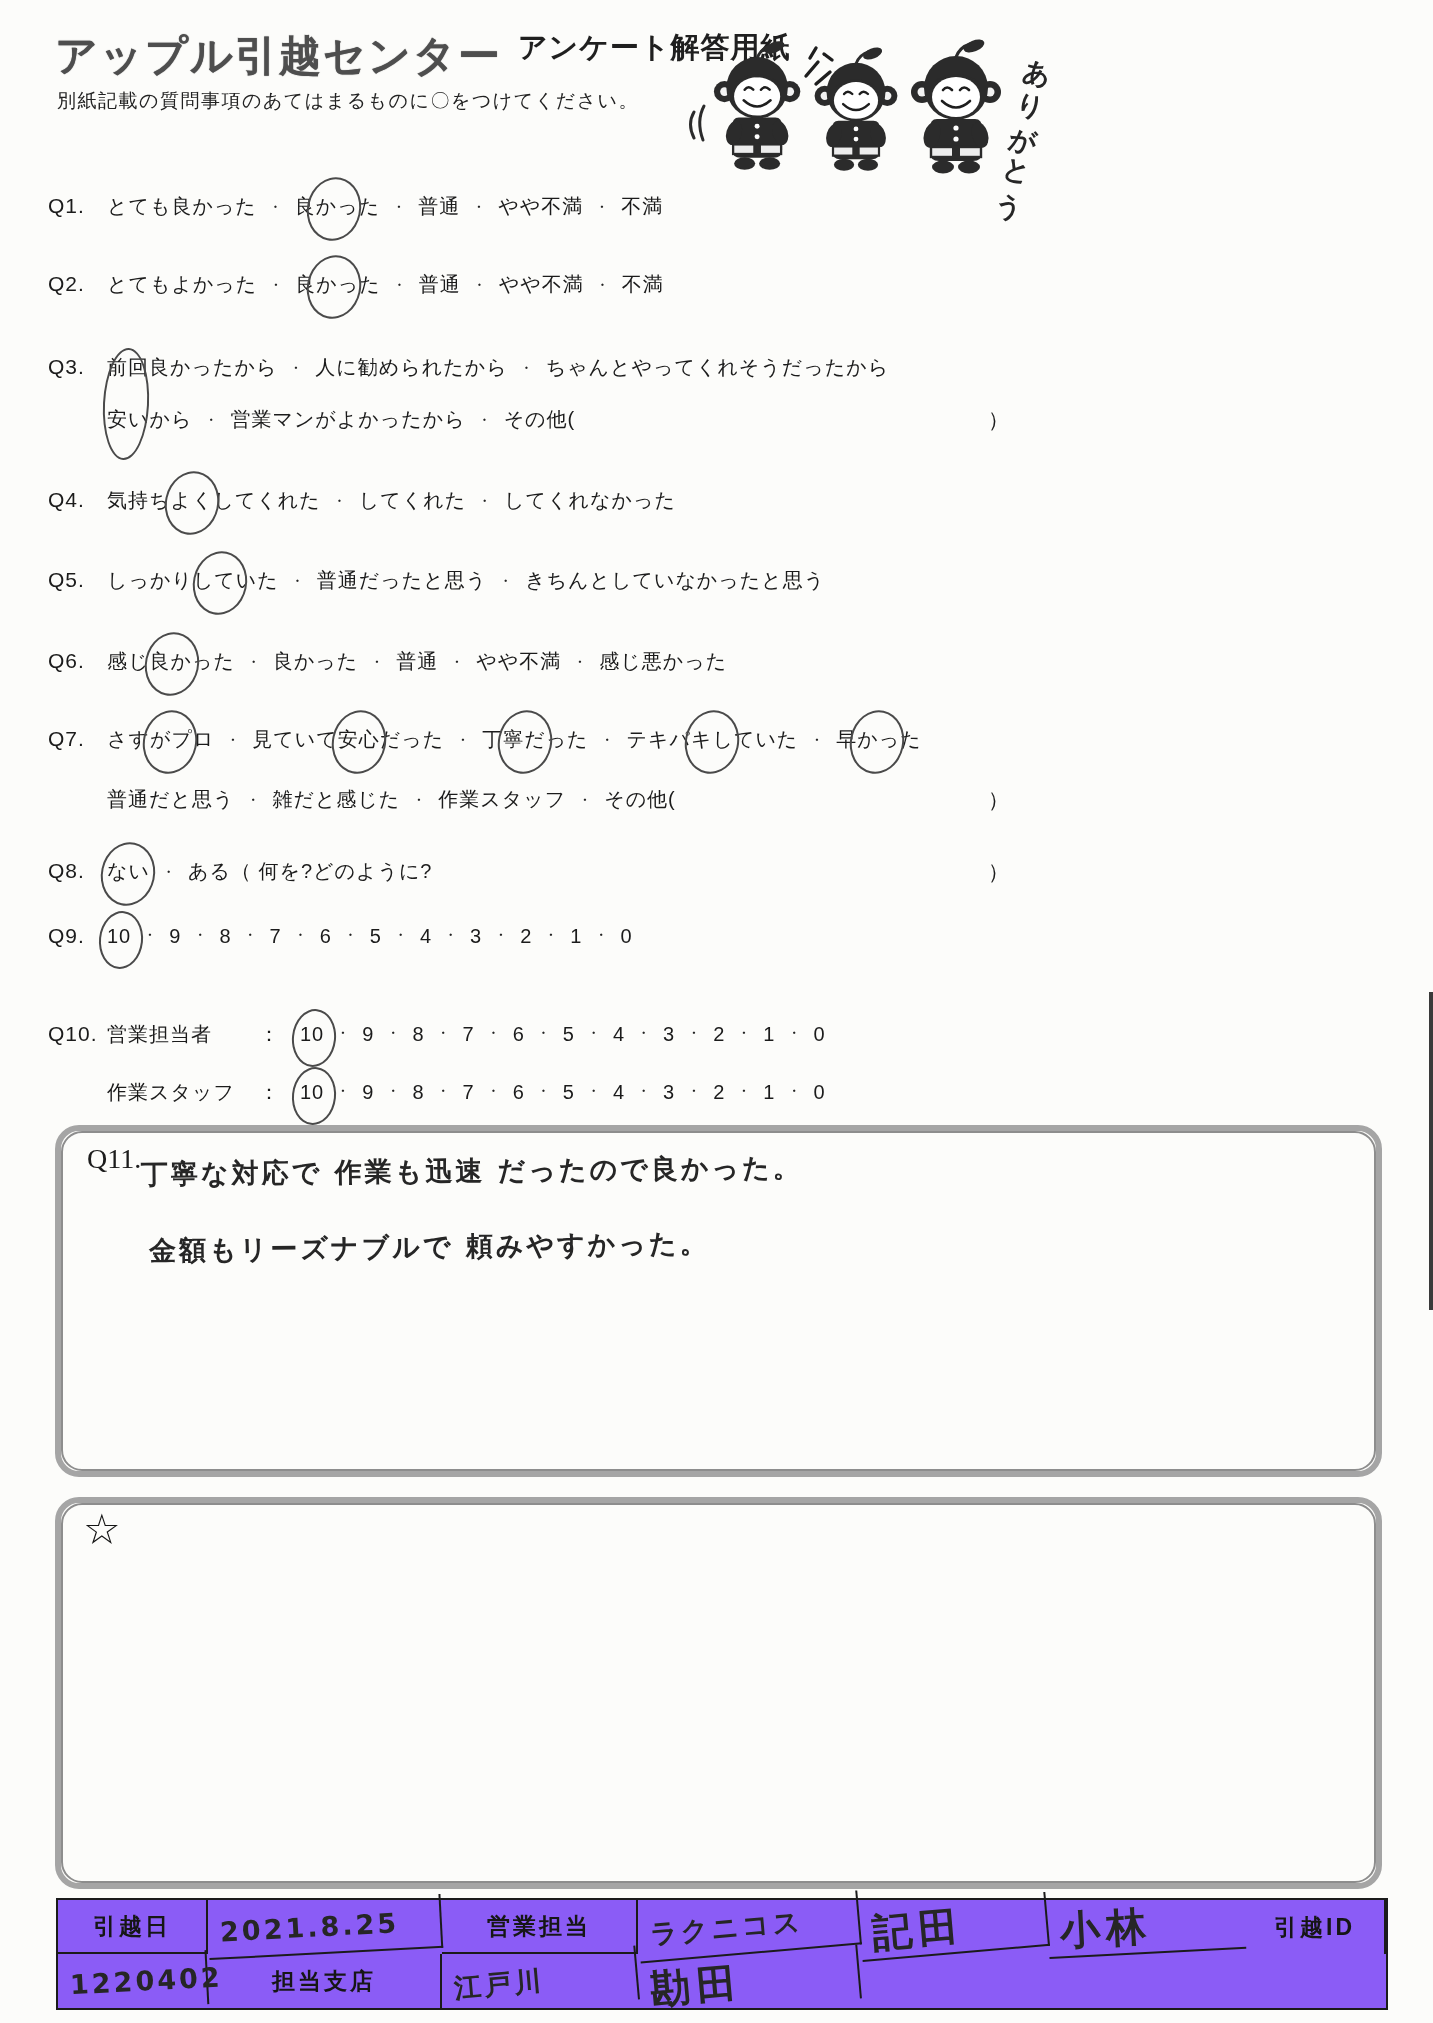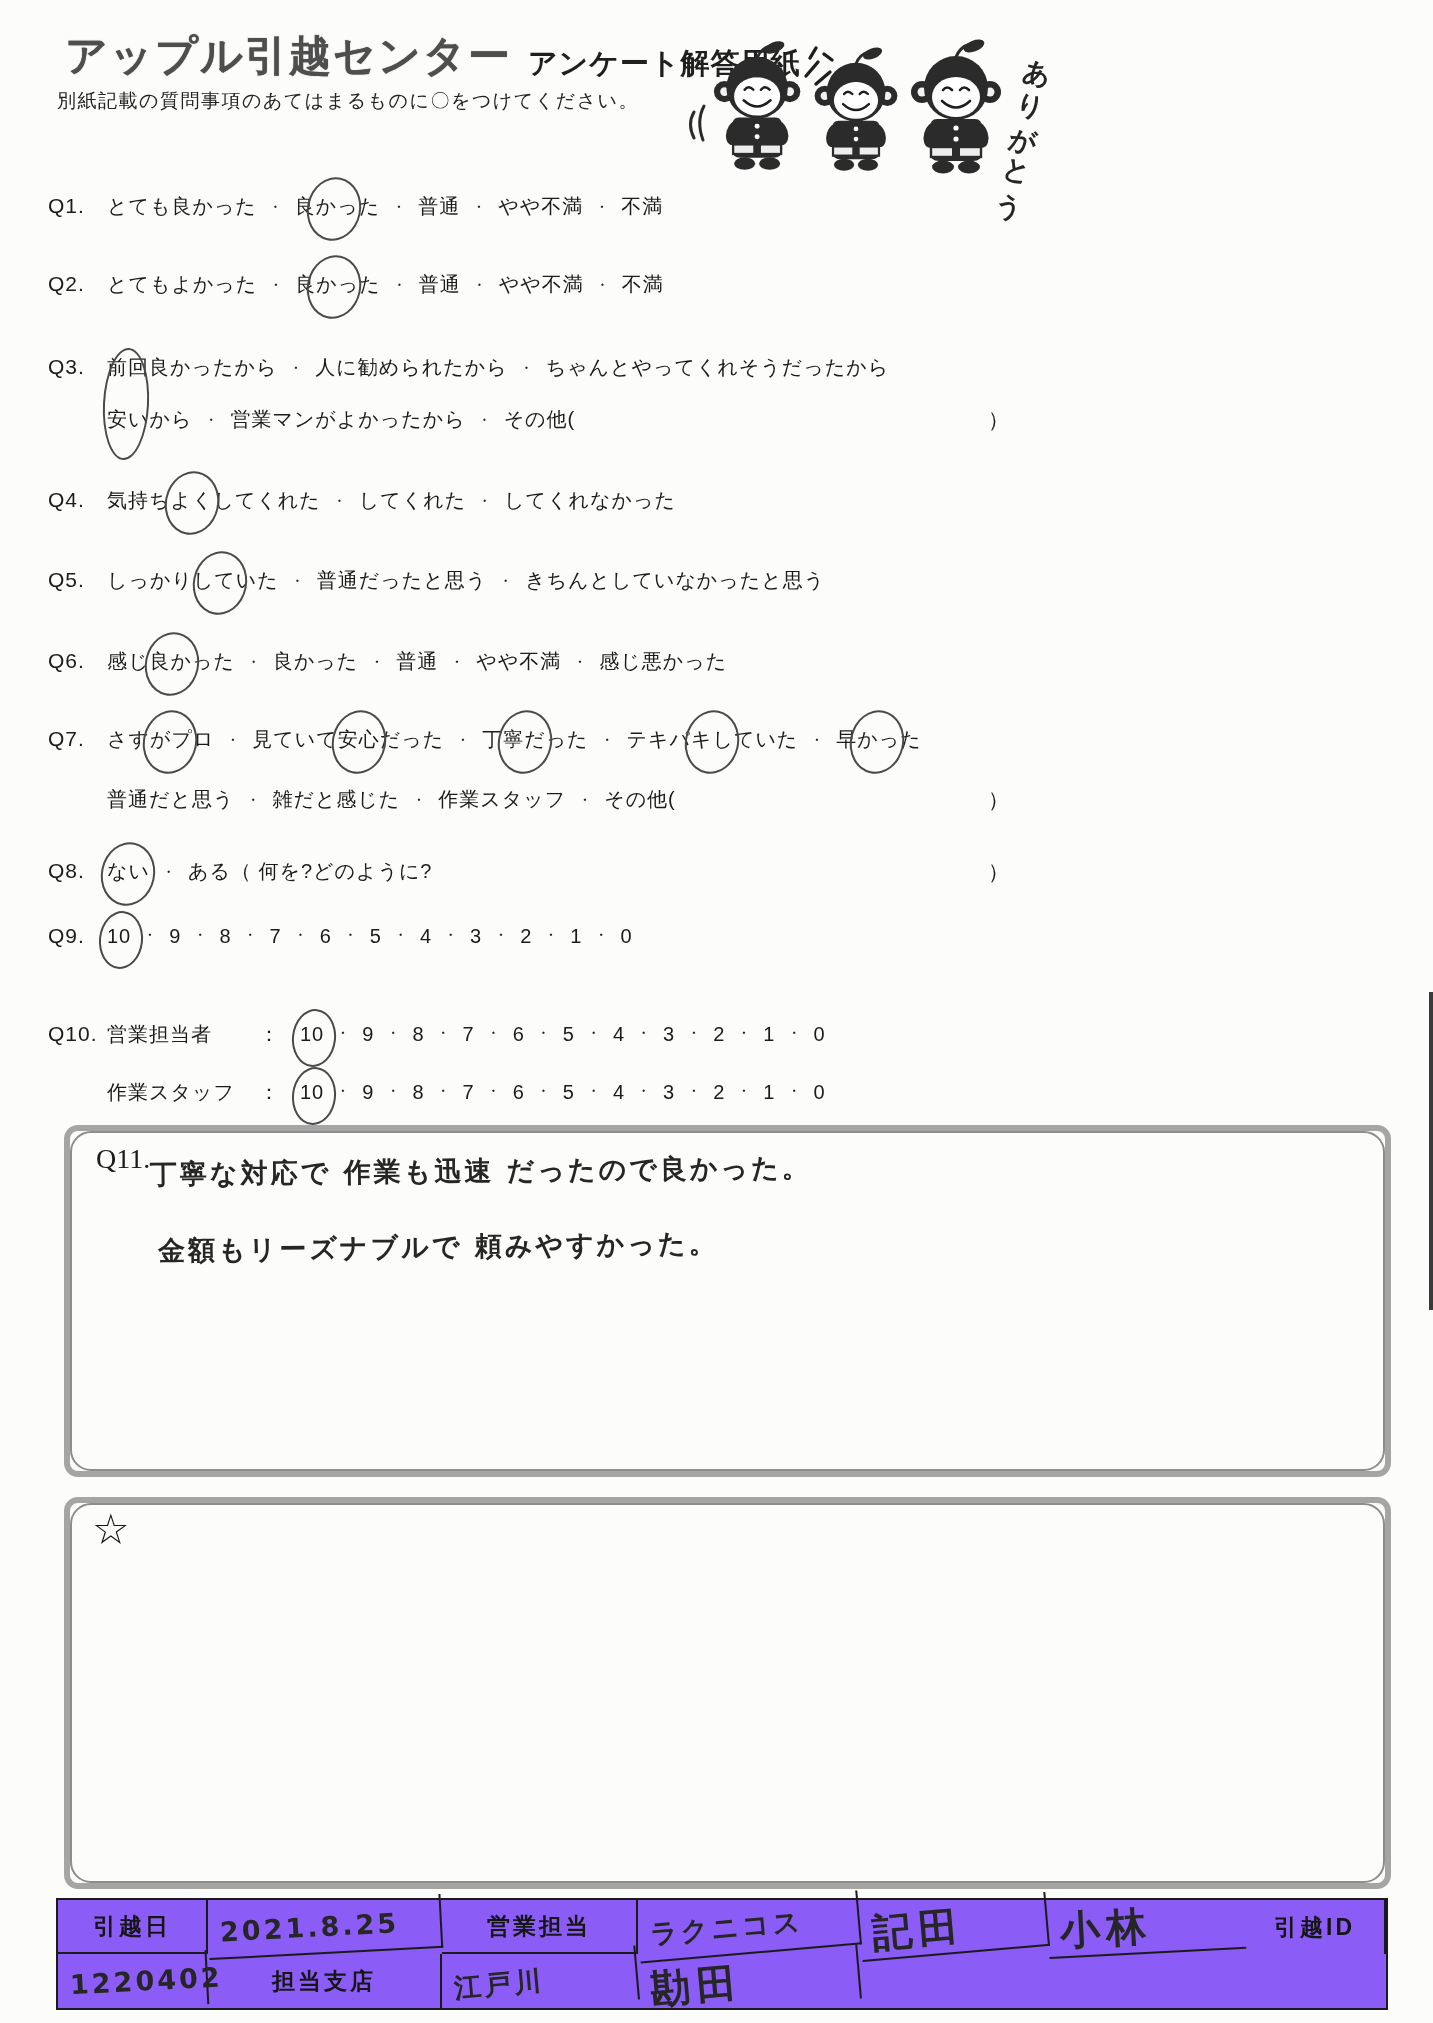--- a/index.html
+++ b/index.html
@@ -1,21 +1,21 @@
 <!DOCTYPE html>
 <html><head>
 <meta charset="utf-8">
 <style>
   *{margin:0;padding:0;box-sizing:border-box}
   html,body{background:#e9e9e9}
   .page{position:relative;width:1433px;height:2023px;background:#fcfcfa;overflow:hidden;
         color:#1d1d1d;font-family:"Liberation Sans","DejaVu Sans",sans-serif}
 
   
-  .brandline{position:absolute;left:65px;top:28px;white-space:nowrap;display:flex;align-items:flex-end}
+  .brandline{position:absolute;left:55px;top:28px;white-space:nowrap;display:flex;align-items:flex-start}
   .brand{font-size:42px;font-weight:bold;color:#4e4e4e;letter-spacing:2px;
          text-shadow:0 0 1px #6a6a6a}
   .form-title{font-size:29px;color:#1f1f1f;font-weight:bold;margin-left:16px;letter-spacing:1px}
   .instruction{position:absolute;left:57px;top:88px;font-size:19px;letter-spacing:1.5px;color:#222}
   .mascots{position:absolute;left:688px;top:34px}
   .thanks{position:absolute;left:1008px;top:40px;height:170px;writing-mode:vertical-rl;
           font-size:27px;font-weight:bold;letter-spacing:7px;color:#181818;transform:rotate(12deg)}
 
   
   .qrow{position:absolute;left:48px;font-size:20px;letter-spacing:1px;white-space:nowrap;
@@ -27,21 +27,21 @@
   .opts{display:inline-flex;align-items:flex-end}
   .sep{margin:0 11px;font-size:15px;position:relative;top:-3px;color:#232323}
   .opt{position:relative;display:inline-block}
   .circle-mark{position:absolute;left:2px;top:-16px;width:54px;height:64px;
                border:2.5px solid #4a4a4a;border-radius:50%;transform:rotate(12deg);pointer-events:none}
   .nums .circle-mark{width:44px;height:58px;left:-8px;top:-14px;transform:rotate(6deg)}
   .tallup .circle-mark{top:-58px;height:112px;width:46px;transform:rotate(3deg)}
   .close-paren{position:absolute;left:940px;top:0;font-size:21px}
 
   
-  .bigbox{position:absolute;left:64px;width:1327px;border:6px solid #a5a5a5;border-radius:14px}
+  .bigbox{position:absolute;left:55px;width:1327px;border:6px solid #a5a5a5;border-radius:24px}
   .bigbox::before{content:"";position:absolute;inset:0;border:2px solid #8d8d8d;border-radius:21px;pointer-events:none}
   .box-q11{top:1125px;height:352px}
   .box-star{top:1497px;height:392px}
   .q11-label{position:absolute;left:26px;top:12px;font-family:"Liberation Serif",serif;font-size:28px;color:#1c1c1c}
   .hand{color:#262626;letter-spacing:3px;font-weight:bold;font-family:"DejaVu Sans",sans-serif}
   .q11-line1{position:absolute;left:80px;top:22px;font-size:27px;transform:rotate(-0.6deg);white-space:nowrap}
   .q11-line2{position:absolute;left:88px;top:98px;font-size:27px;transform:rotate(-0.8deg);white-space:nowrap}
   .star{position:absolute;left:22px;top:2px;font-size:42px;color:#141414;font-weight:normal}
 
   

